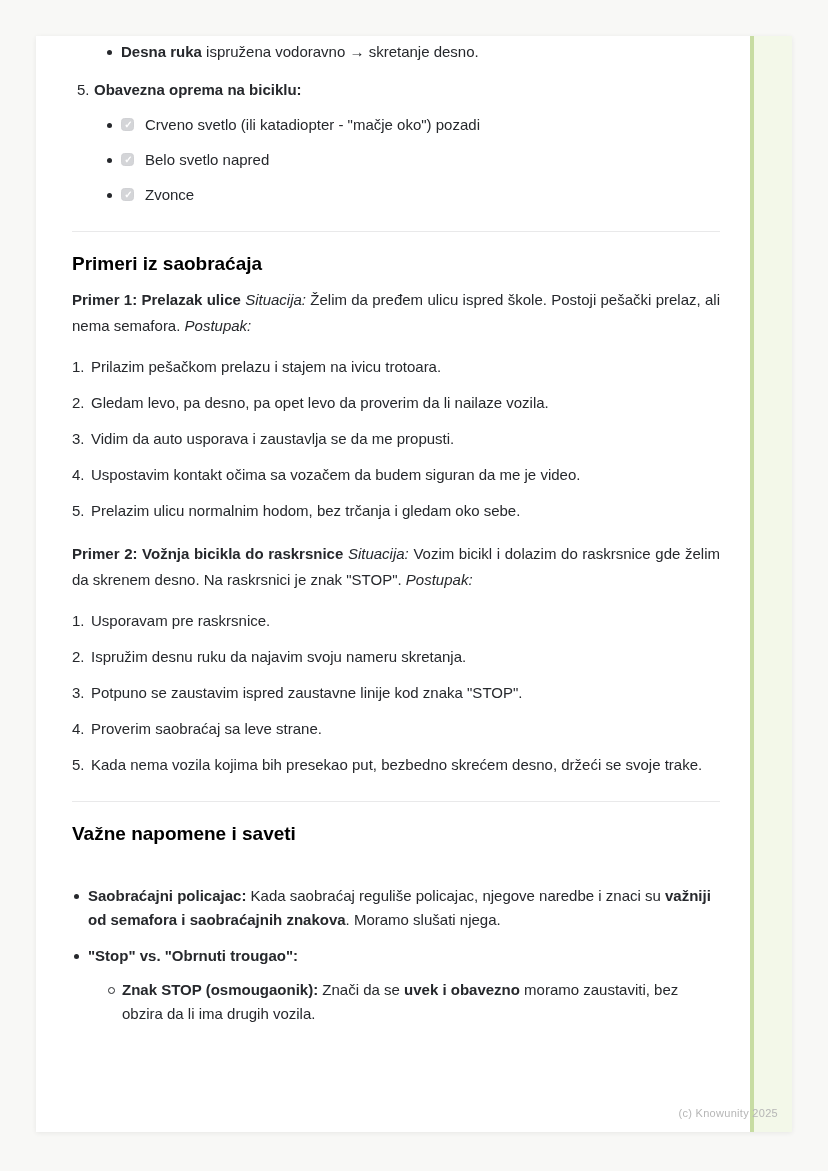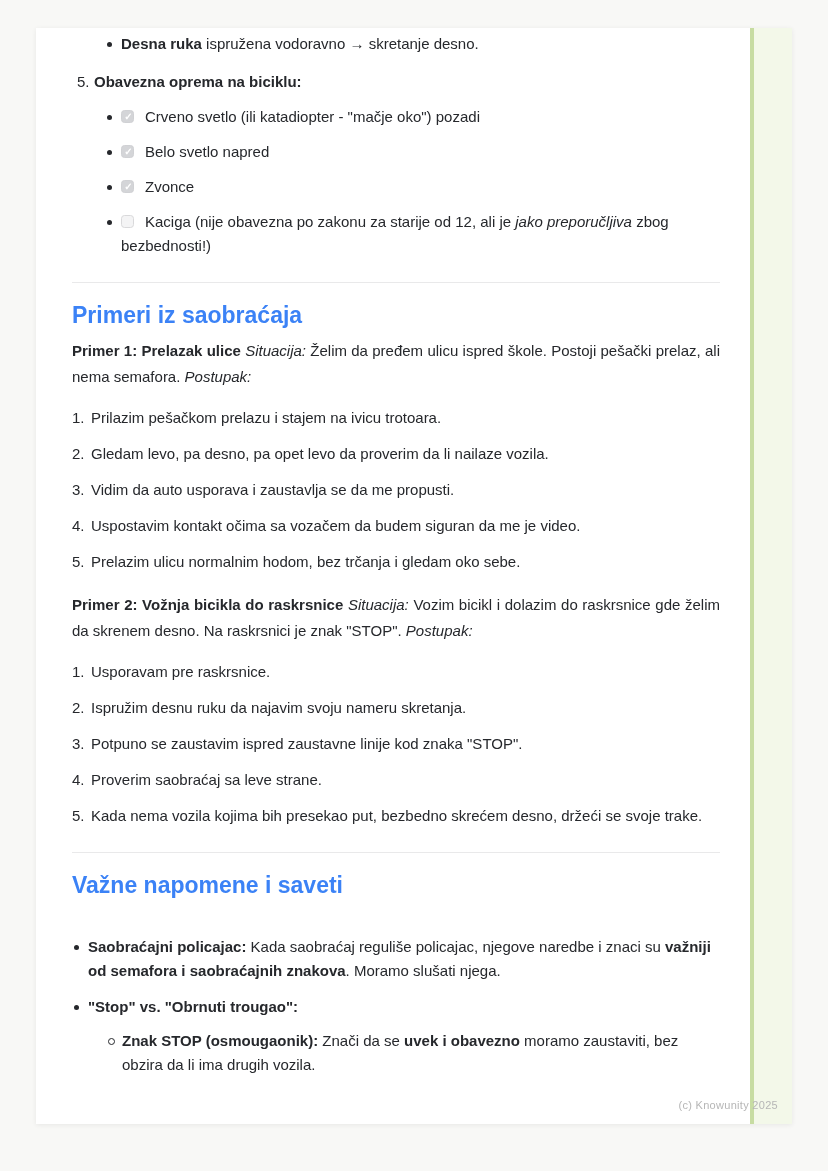--- a/index.html
+++ b/index.html
@@ -4,21 +4,21 @@
 <style>
   * { box-sizing: border-box; }
   html,body { margin:0; padding:0; }
   body {
     width:828px; height:1171px; position:relative; overflow:hidden;
     background:#f8f8f6;
     font-family:"Liberation Sans", sans-serif;
     color:#26282c;
   }
   .doc-card {
-    position:absolute; left:36px; top:28px; width:756px; height:1096px;
+    position:absolute; left:36px; top:36px; width:756px; height:1096px;
     background:#ffffff;
     box-shadow:0 1px 5px rgba(0,0,0,0.07);
     overflow:hidden;
   }
   .accent-strip {
     position:absolute; top:0; right:0; bottom:0; width:42px;
     background:#f3f8e9; border-left:4px solid #c7dca2;
   }
   .content {
     position:absolute; left:36px; top:4px; width:648px;
@@ -53,22 +53,22 @@
   .checkbox.checked::after {
     content:"\2713"; position:absolute; left:0; top:-1px; width:13px;
     text-align:center; font-size:10px; line-height:14px; color:#ffffff;
     font-weight:bold;
   }
   hr.rule {
     border:none; border-top:1px solid #e9e9ea;
     margin:24px 0 0 0; width:100%;
   }
   h2.section-heading {
-    margin:17px 0 0 0; font-size:23px; line-height:30px;
-    color:#3b82f6; font-weight:bold;
+    margin:17px 0 0 0; font-size:19px; line-height:30px;
+    color:#000000; font-weight:bold;
   }
   p.example-par { margin:8px 0 0 0; line-height:26px; text-align:justify; }
   .steps { margin-top:16px; }
   .steps .step-row { margin-bottom:12px; }
   .notes { margin-top:35px; }
   .note-item { margin-top:12px; }
   .note-item:first-child { margin-top:0; }
   .sub-note { margin-left:34px; margin-top:10px; }
   .watermark {
     position:absolute; right:14px; bottom:13px;
@@ -105,24 +105,20 @@
         <div class="row check-row">
           <span class="dot-marker"></span>
           <div><span class="checkbox checked"></span><span>Belo svetlo napred</span><em></em><span></span></div>
         </div>
 
         <div class="row check-row">
           <span class="dot-marker"></span>
           <div><span class="checkbox checked"></span><span>Zvonce</span><em></em><span></span></div>
         </div>
 
-        <div class="row check-row">
-          <span class="dot-marker"></span>
-          <div><span class="checkbox"></span><span>Kaciga (nije obavezna po zakonu za starije od 12, ali je </span><em>jako preporučljiva</em><span> zbog bezbednosti!)</span></div>
-        </div>
       </div>
 
     <hr class="rule">
 
     <h2 class="section-heading">Primeri iz saobraćaja</h2>
 
     <p class="example-par"><strong>Primer 1: Prelazak ulice</strong><em> Situacija: </em><span>Želim da pređem ulicu ispred škole. Postoji pešački prelaz, ali nema semafora. </span><em>Postupak:</em></p>
 
     <div class="steps">
 

